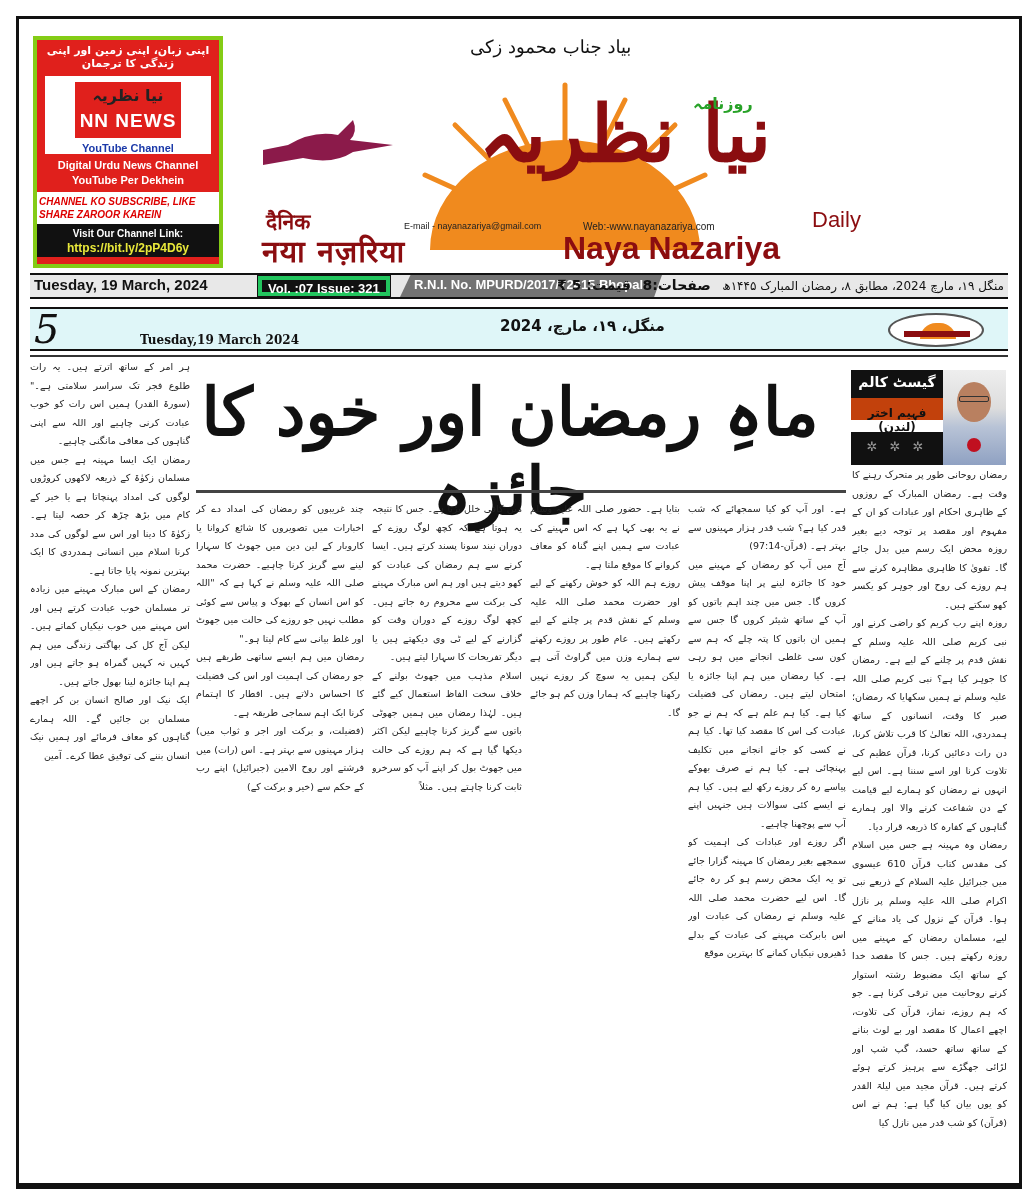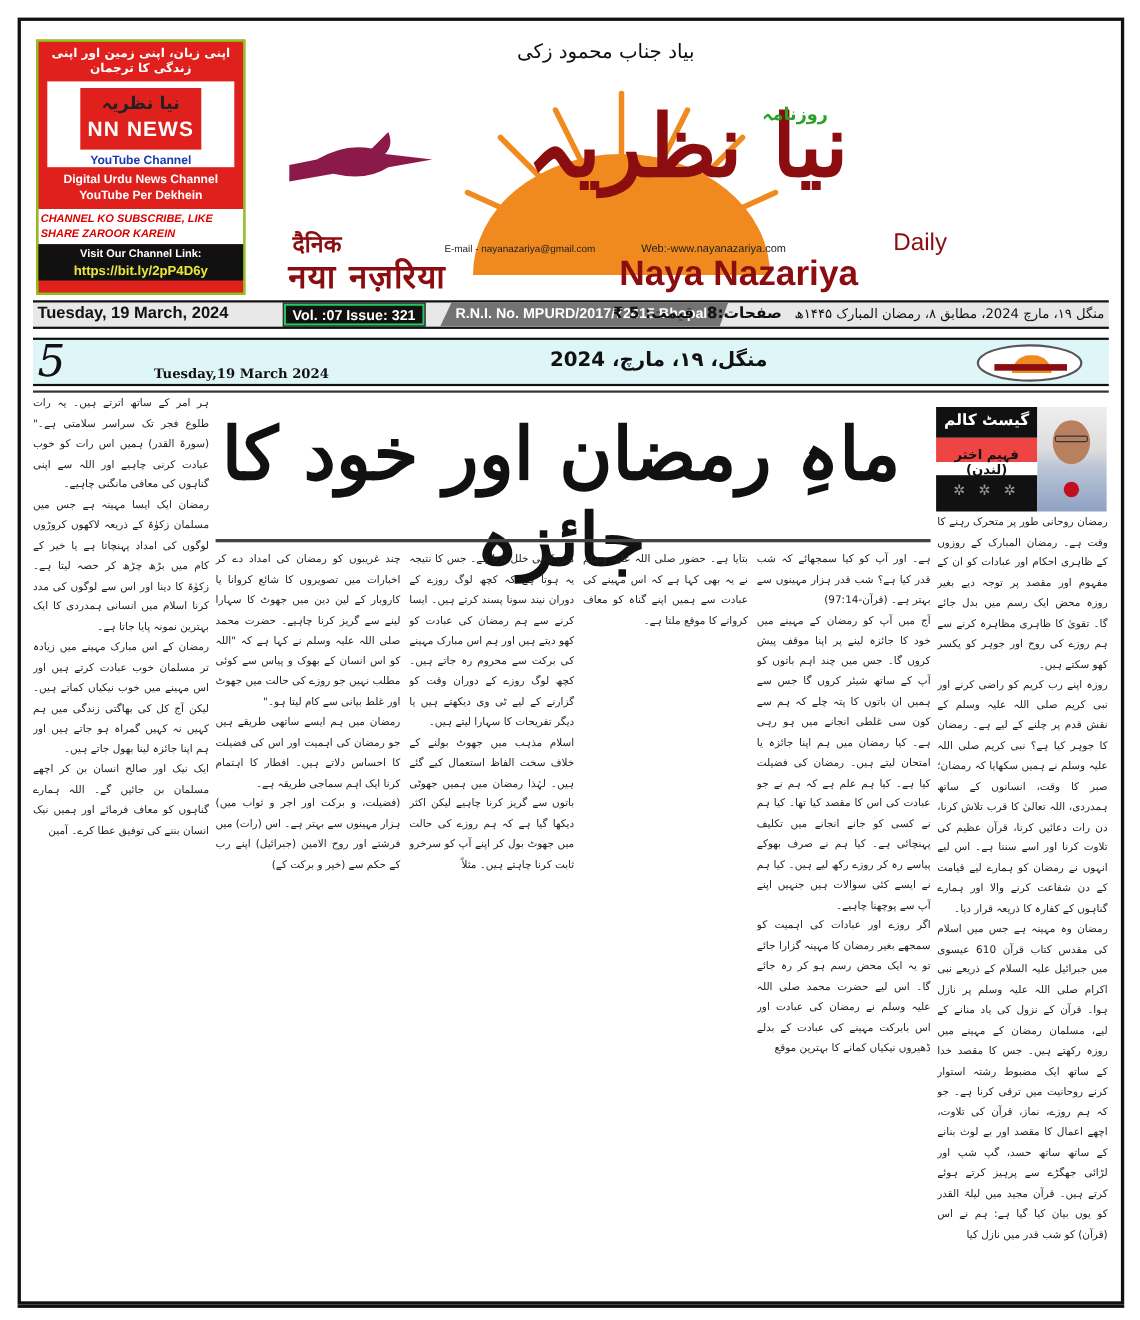--- a/index.html
+++ b/index.html
@@ -1,21 +1,21 @@
 <!DOCTYPE html>
 <html><head>
 <meta charset="utf-8">
 <style>
   * { box-sizing: border-box; margin: 0; padding: 0; }
   html, body { width: 1036px; height: 1200px; background: #fff; overflow: hidden; }
   body { font-family: "DejaVu Sans", sans-serif; position: relative; }
   .frame { position: absolute; left: 16px; top: 16px; width: 1006px; height: 1170px; border: 3px solid #111; background: #fff; }
 
   
-  .yt-box { position: absolute; left: 16px; top: 18px; width: 190px; height: 232px; background: #e0201c; border: 2px solid #84cc16; }
+  .yt-box { position: absolute; left: 16px; top: 18px; width: 190px; height: 232px; background: #e0201c; border: 4px solid #84cc16; }
   .yt-tag { color: #fff; font-size: 11px; text-align: center; padding-top: 4px; direction: rtl; font-weight: bold; }
   .yt-logo { margin: 6px 8px 0; background: #fff; height: 78px; position: relative; }
   .yt-logo .red { position: absolute; left: 30px; right: 30px; top: 6px; height: 56px; background: #e0201c; }
   .yt-logo .urdu { position: absolute; left: 0; right: 0; top: 10px; text-align: center; color: #222; font-size: 16px; direction: rtl; font-weight: bold; }
   .yt-logo .nn { position: absolute; left: 0; right: 0; top: 34px; text-align: center; color: #fff; font-family: "Liberation Sans", sans-serif; font-weight: bold; font-size: 19px; letter-spacing: 1px; }
   .yt-logo .ch { position: absolute; left: 0; right: 0; bottom: 0; text-align: center; color: #1c3aa9; font-family: "Liberation Sans", sans-serif; font-weight: bold; font-size: 11px; }
   .yt-digital { color: #fff; font-family: "Liberation Sans", sans-serif; font-weight: bold; font-size: 11px; text-align: center; line-height: 15px; padding-top: 4px; }
   .yt-sub { background: #fff; margin: 4px 0 0; color: #d00; font-family: "Liberation Sans", sans-serif; font-weight: bold; font-style: italic; font-size: 10px; line-height: 13px; padding: 3px 2px; }
   .yt-visit { background: #111; color: #fff; font-family: "Liberation Sans", sans-serif; font-size: 10px; font-weight: bold; text-align: center; line-height: 14px; padding: 3px 0 2px; }
   .yt-visit .link { color: #e8e83a; font-size: 12px; }
@@ -28,44 +28,44 @@
   .web { position: absolute; left: 583px; top: 221px; font-family: "Liberation Sans", sans-serif; font-size: 10px; color: #222; text-align: center; }
   .hindi-dainik { position: absolute; left: 266px; top: 207px; font-size: 21px; color: #8b0d10; font-weight: bold; }
   .hindi-name { position: absolute; left: 262px; top: 230px; font-size: 30px; color: #8b0d10; font-weight: bold; letter-spacing: 1px; }
   .daily { position: absolute; left: 812px; top: 207px; font-family: "Liberation Sans", sans-serif; font-size: 22px; color: #8b0d10; }
   .eng-name { position: absolute; left: 563px; top: 230px; font-family: "Liberation Sans", sans-serif; font-size: 32px; font-weight: bold; color: #8b0d10; }
   .bird { position: absolute; left: 258px; top: 110px; width: 140px; height: 60px; }
 
   
   .info { position: absolute; left: 30px; top: 273px; width: 978px; height: 26px; border-top: 2px solid #111; border-bottom: 2px solid #111; background: #e8e8e8; }
   .info .date { position: absolute; left: 4px; top: 1px; font-family: "Liberation Sans", sans-serif; font-weight: bold; font-size: 15px; color: #111; }
-  .info .vol { position: absolute; left: 228px; top: 1px; height: 20px; background: #111; color: #fff; font-family: "Liberation Sans", sans-serif; font-size: 13px; font-weight: bold; padding: 1px 6px; border: 2px solid #22c55e; outline: 1px solid #111; }
+  .info .vol { position: absolute; left: 228px; top: 1px; height: 20px; background: #111; color: #fff; font-family: "Liberation Sans", sans-serif; font-size: 13px; font-weight: bold; padding: 1px 6px; border: 4px solid #22c55e; outline: 1px solid #111; }
   .info .rni { position: absolute; left: 370px; top: 0; height: 22px; width: 262px; background: #737373; color: #fff; font-family: "Liberation Sans", sans-serif; font-size: 13px; font-weight: bold; padding: 2px 0 0 14px; clip-path: polygon(4% 0, 100% 0, 97% 100%, 0 100%); }
   .info .price { position: absolute; right: 4px; top: 2px; direction: rtl; font-size: 12px; color: #111; }
   .info .price b { font-size: 14px; }
 
   
   .pghead { position: absolute; left: 30px; top: 307px; width: 978px; height: 44px; background: #dff6f8; border-top: 2px solid #111; border-bottom: 2px solid #111; }
   .pghead .num { position: absolute; left: 4px; top: -3px; font-family: "DejaVu Serif", serif; font-size: 40px; font-style: italic; color: #111; }
   .pghead .l1 { position: absolute; left: 42px; top: 2px; font-family: "DejaVu Serif", serif; font-size: 11px; font-weight: bold; color: #111; }
   .pghead .l1 .big { font-size: 21px; }
   .pghead .l2 { position: absolute; left: 110px; top: 24px; font-family: "DejaVu Serif", serif; font-size: 12px; font-weight: bold; color: #111; }
-  .pghead .udate { position: absolute; left: 470px; top: 8px; direction: rtl; font-size: 18px; font-weight: bold; color: #111; }
+  .pghead .udate { position: absolute; left: 470px; top: 8px; direction: rtl; font-size: 15px; font-weight: bold; color: #111; }
   .pghead .emblem { position: absolute; right: 24px; top: 4px; width: 96px; height: 34px; border-radius: 50%; border: 2px solid #555; background: #fff; overflow: hidden; }
   .pghead .emblem::before { content: ""; position: absolute; left: 30px; top: 8px; width: 36px; height: 16px; background: #f08a1e; border-radius: 18px 18px 0 0; }
   .pghead .emblem::after { content: ""; position: absolute; left: 14px; top: 16px; width: 66px; height: 6px; background: #8b0d10; }
   .rule { position: absolute; left: 30px; top: 355px; width: 978px; height: 2px; background: #333; }
 
   
   .headline { position: absolute; left: 190px; top: 373px; width: 640px; text-align: center; direction: rtl; font-size: 66px; font-weight: bold; color: #111; line-height: 1.2; font-family: "DejaVu Serif", serif; }
 
   
   .guest { position: absolute; left: 851px; top: 370px; width: 155px; height: 95px; }
   .guest .g1 { position: absolute; left: 0; top: 0; width: 92px; height: 28px; background: #111; color: #fff; direction: rtl; text-align: center; font-size: 14px; padding-top: 4px; font-weight: bold; }
-  .guest .g2 { position: absolute; left: 0; top: 28px; width: 92px; height: 22px; background: #ef4444; color: #111; direction: rtl; text-align: center; font-size: 12px; padding-top: 8px; font-weight: bold; }
+  .guest .g2 { position: absolute; left: 0; top: 28px; width: 92px; height: 22px; background: #c2410c; color: #111; direction: rtl; text-align: center; font-size: 12px; padding-top: 8px; font-weight: bold; }
   .guest .g3 { position: absolute; left: 0; top: 62px; width: 92px; height: 33px; background: #111; color: #999; text-align: center; font-size: 13px; padding-top: 7px; letter-spacing: 4px; }
   .guest .photo { position: absolute; left: 92px; top: 0; width: 63px; height: 95px; background: linear-gradient(#eee 0, #ddd 40%, #b8c3d6 60%, #8fa1c2 100%); overflow: hidden; }
   .guest .photo .face { position: absolute; left: 14px; top: 12px; width: 34px; height: 40px; border-radius: 50%; background: #b98060; }
   .guest .photo .glasses { position: absolute; left: 16px; top: 26px; width: 30px; height: 6px; border: 1px solid #333; border-radius: 2px; }
   .guest .photo .rose { position: absolute; left: 24px; top: 68px; width: 14px; height: 14px; border-radius: 50%; background: #c01020; }
 
   
   .col { position: absolute; direction: rtl; text-align: justify; font-size: 9.5px; line-height: 18.5px; color: #222; font-family: "DejaVu Sans", sans-serif; overflow: hidden; }
   .col p { margin-bottom: 0; }
   .colrule { position: absolute; top: 490px; height: 3px; background: #444; }
@@ -171,20 +171,21 @@
   <p>روزہ اپنے رب کریم کو راضی کرنے اور نبی کریم صلی اللہ علیہ وسلم کے نقش قدم پر چلنے کے لیے ہے۔ رمضان کا جوہر کیا ہے؟ نبی کریم صلی اللہ علیہ وسلم نے ہمیں سکھایا کہ رمضان؛ صبر کا وقت، انسانوں کے ساتھ ہمدردی، اللہ تعالیٰ کا قرب تلاش کرنا، دن رات دعائیں کرنا، قرآن عظیم کی تلاوت کرنا اور اسے سننا ہے۔ اس لیے انہوں نے رمضان کو ہمارے لیے قیامت کے دن شفاعت کرنے والا اور ہمارے گناہوں کے کفارہ کا ذریعہ قرار دیا۔</p>
   <p>رمضان وہ مہینہ ہے جس میں اسلام کی مقدس کتاب قرآن 610 عیسوی میں جبرائیل علیہ السلام کے ذریعے نبی اکرام صلی اللہ علیہ وسلم پر نازل ہوا۔ قرآن کے نزول کی یاد منانے کے لیے، مسلمان رمضان کے مہینے میں روزہ رکھتے ہیں۔ جس کا مقصد خدا کے ساتھ ایک مضبوط رشتہ استوار کرنے روحانیت میں ترقی کرنا ہے۔ جو کہ ہم روزے، نماز، قرآن کی تلاوت، اچھے اعمال کا مقصد اور بے لوث بنانے کے ساتھ ساتھ حسد، گپ شپ اور لڑائی جھگڑے سے پرہیز کرتے ہوئے کرتے ہیں۔ قرآن مجید میں لیلۃ القدر کو یوں بیان کیا گیا ہے: ہم نے اس (قرآن) کو شب قدر میں نازل کیا</p>
 </div>
 <div class="col c5">
   <p>ہے۔ اور آپ کو کیا سمجھائے کہ شب قدر کیا ہے؟ شب قدر ہزار مہینوں سے بہتر ہے۔ (قرآن-97:14)</p>
   <p>آج میں آپ کو رمضان کے مہینے میں خود کا جائزہ لینے پر اپنا موقف پیش کروں گا۔ جس میں چند اہم باتوں کو آپ کے ساتھ شیئر کروں گا جس سے ہمیں ان باتوں کا پتہ چلے کہ ہم سے کون سی غلطی انجانے میں ہو رہی ہے۔ کیا رمضان میں ہم اپنا جائزہ یا امتحان لیتے ہیں۔ رمضان کی فضیلت کیا ہے۔ کیا ہم علم ہے کہ ہم نے جو عبادت کی اس کا مقصد کیا تھا۔ کیا ہم نے کسی کو جانے انجانے میں تکلیف پہنچائی ہے۔ کیا ہم نے صرف بھوکے پیاسے رہ کر روزے رکھ لیے ہیں۔ کیا ہم نے ایسے کئی سوالات ہیں جنہیں اپنے آپ سے پوچھنا چاہیے۔</p>
   <p>اگر روزے اور عبادات کی اہمیت کو سمجھے بغیر رمضان کا مہینہ گزارا جائے تو یہ ایک محض رسم ہو کر رہ جائے گا۔ اس لیے حضرت محمد صلی اللہ علیہ وسلم نے رمضان کی عبادت اور اس بابرکت مہینے کی عبادت کے بدلے ڈھیروں نیکیاں کمانے کا بہترین موقع</p>
 </div>
 <div class="col c4">
   <p>بتایا ہے۔ حضور صلی اللہ علیہ وسلم نے یہ بھی کہا ہے کہ اس مہینے کی عبادت سے ہمیں اپنے گناہ کو معاف کروانے کا موقع ملتا ہے۔</p>
+  <p>روزے ہم اللہ کو خوش رکھنے کے لیے اور حضرت محمد صلی اللہ علیہ وسلم کے نقش قدم پر چلنے کے لیے رکھتے ہیں۔ عام طور پر روزے رکھنے سے ہمارے وزن میں گراوٹ آتی ہے لیکن ہمیں یہ سوچ کر روزے نہیں رکھنا چاہیے کہ ہمارا وزن کم ہو جائے گا۔</p>
 </div>
 <div class="col c3">
   <p>میں کافی خلل پڑتا ہے۔ جس کا نتیجہ یہ ہوتا ہے کہ کچھ لوگ روزے کے دوران نیند سونا پسند کرتے ہیں۔ ایسا کرنے سے ہم رمضان کی عبادت کو کھو دیتے ہیں اور ہم اس مبارک مہینے کی برکت سے محروم رہ جاتے ہیں۔ کچھ لوگ روزے کے دوران وقت کو گزارنے کے لیے ٹی وی دیکھتے ہیں یا دیگر تفریحات کا سہارا لیتے ہیں۔</p>
   <p>اسلام مذہب میں جھوٹ بولنے کے خلاف سخت الفاظ استعمال کیے گئے ہیں۔ لہٰذا رمضان میں ہمیں جھوٹی باتوں سے گریز کرنا چاہیے لیکن اکثر دیکھا گیا ہے کہ ہم روزے کی حالت میں جھوٹ بول کر اپنے آپ کو سرخرو ثابت کرنا چاہتے ہیں۔ مثلاً</p>
 </div>
 <div class="col c2">
   <p>چند غریبوں کو رمضان کی امداد دے کر اخبارات میں تصویروں کا شائع کروانا یا کاروبار کے لین دین میں جھوٹ کا سہارا لینے سے گریز کرنا چاہیے۔ حضرت محمد صلی اللہ علیہ وسلم نے کہا ہے کہ "اللہ کو اس انسان کے بھوک و پیاس سے کوئی مطلب نہیں جو روزے کی حالت میں جھوٹ اور غلط بیانی سے کام لیتا ہو۔"</p>
   <p>رمضان میں ہم ایسے ساتھی طریقے ہیں جو رمضان کی اہمیت اور اس کی فضیلت کا احساس دلاتے ہیں۔ افطار کا اہتمام کرنا ایک اہم سماجی طریقہ ہے۔</p>
   <p>(فضیلت، و برکت اور اجر و ثواب میں) ہزار مہینوں سے بہتر ہے۔ اس (رات) میں فرشتے اور روح الامین (جبرائیل) اپنے رب کے حکم سے (خیر و برکت کے)</p>
 </div>

